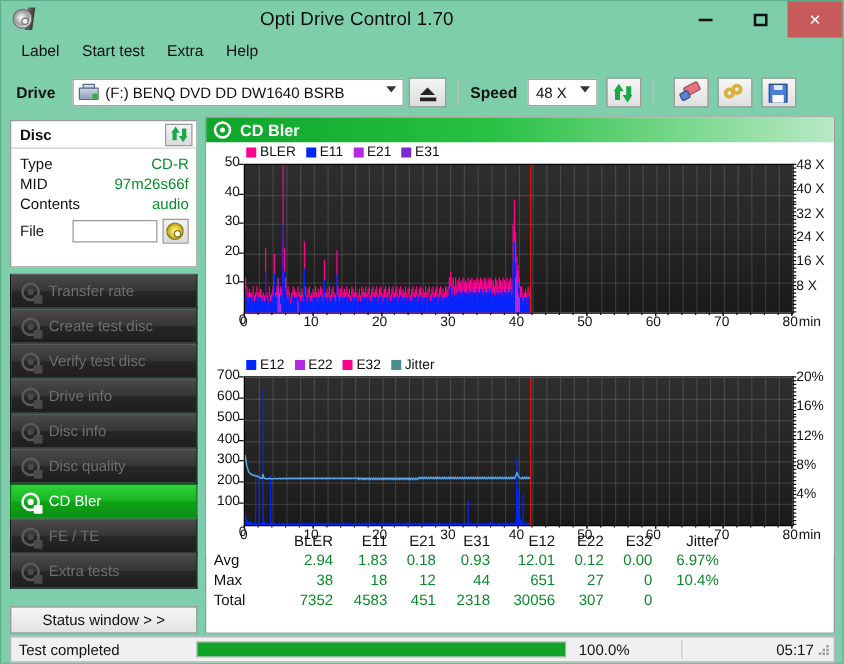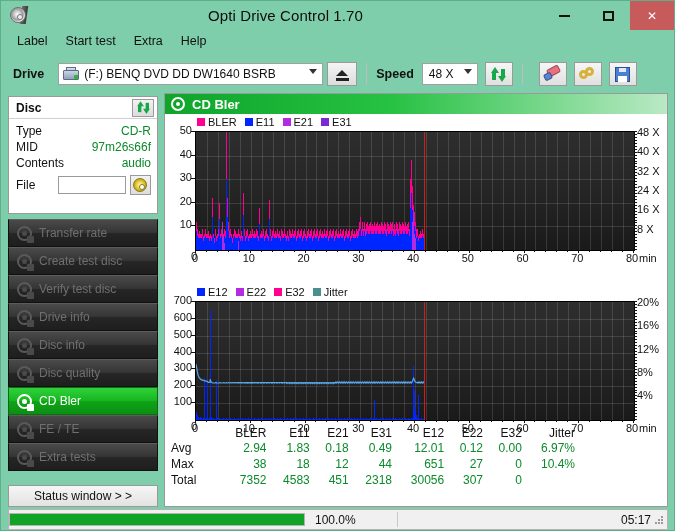--- a/index.html
+++ b/index.html
@@ -2325,21 +2325,21 @@
             <th>E32</th>
             <th>Jitter</th>
           </tr>
         </thead>
         <tbody>
           <tr>
             <td class="rowhdr">Avg</td>
             <td>2.94</td>
             <td>1.83</td>
             <td>0.18</td>
-            <td>0.49</td>
+            <td>0.93</td>
             <td>12.01</td>
             <td>0.12</td>
             <td>0.00</td>
             <td>6.97%</td>
           </tr>
           <tr>
             <td class="rowhdr">Max</td>
             <td>38</td>
             <td>18</td>
             <td>12</td>
@@ -2360,20 +2360,21 @@
             <td>0</td>
             <td></td>
           </tr>
         </tbody>
       </table>
 
     </div>
   </div>
 
   <div class="statusbar">
+    <span class="sb-text">Test completed</span>
     <span class="sb-prog">
       <span class="fill" id="progress-fill" style="width: 100%;"></span>
     </span>
     <span class="sb-pct">100.0%</span>
     <span class="sb-sep"></span>
     <span class="sb-time">05:17</span>
     <span class="grip">
       <i style="left:7px;top:0"></i>
         <i style="left:4px;top:3px"></i>
         <i style="left:7px;top:3px"></i>

